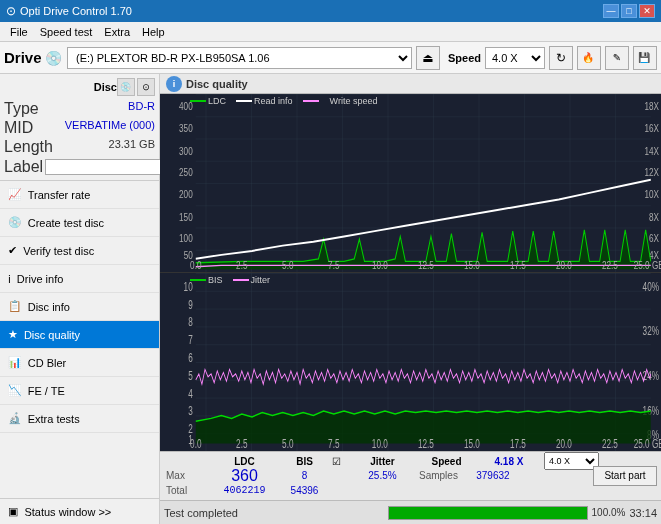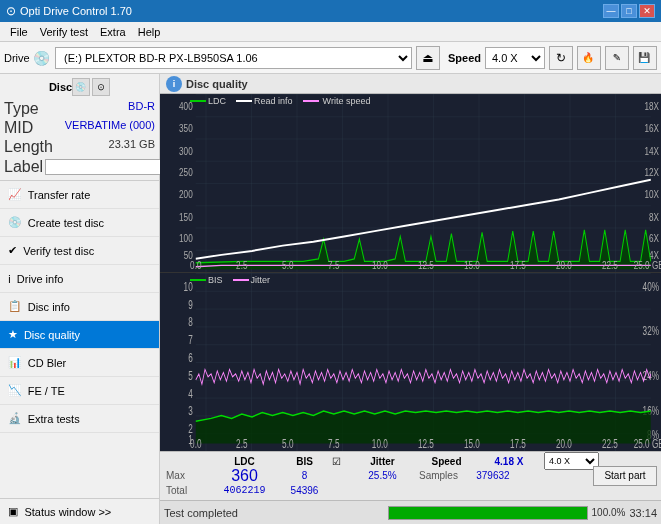--- a/index.html
+++ b/index.html
@@ -11,35 +11,35 @@
     .titlebar-controls { display: flex; gap: 2px; }
     .titlebar-btn { width: 16px; height: 14px; background: #4a90d9; border: 1px solid #6aaae8; color: white; font-size: 9px; display: flex; align-items: center; justify-content: center; cursor: pointer; }
     .titlebar-btn.close { background: #d9534f; }
     
     
     .menubar { background: #f0f0f0; height: 20px; display: flex; align-items: center; padding: 0 4px; border-bottom: 1px solid #ccc; }
     .menubar-item { padding: 1px 6px; font-size: 11px; cursor: pointer; }
     
     
     .drivebar { background: #f5f5f5; height: 32px; display: flex; align-items: center; padding: 0 4px; gap: 4px; border-bottom: 1px solid #ccc; }
-    .drive-label { font-size: 11px; font-weight: normal; }
+    .drive-label { font-size: 15px; font-weight: bold; }
     .drive-select { flex: 1; height: 22px; font-size: 11px; border: 1px solid #aaa; background: white; padding: 0 4px; }
     .drive-icon-btn { width: 24px; height: 24px; background: #f0f0f0; border: 1px solid #aaa; display: flex; align-items: center; justify-content: center; cursor: pointer; font-size: 12px; }
     .speed-label { font-size: 11px; font-weight: bold; margin-left: 4px; }
     .speed-select { height: 22px; width: 60px; font-size: 11px; border: 1px solid #aaa; background: white; padding: 0 2px; }
     
     
     .main { display: flex; height: calc(524px - 74px); }
     
     
     .sidebar { width: 160px; background: #f0f0f0; border-right: 1px solid #ccc; display: flex; flex-direction: column; }
     
     
     .disc-panel { padding: 4px; border-bottom: 1px solid #ccc; }
-    .disc-header { display: flex; align-items: center; justify-content: center; margin-bottom: 4px; }
+    .disc-header { display: flex; align-items: center; justify-content: flex-end; margin-bottom: 4px; }
     .disc-title { font-size: 11px; font-weight: bold; }
     .disc-icon-row { display: flex; gap: 2px; }
     .disc-icon { width: 18px; height: 18px; background: #e0e0e0; border: 1px solid #bbb; display: flex; align-items: center; justify-content: center; font-size: 9px; cursor: pointer; }
     .disc-info-row { display: flex; justify-content: space-between; margin-bottom: 1px; }
     .disc-info-label { color: #333; font-size: 16px; }
     .disc-info-value { color: #0000cc; font-size: 11px; }
     .disc-info-value.dark { color: #333; }
     .label-row { display: flex; align-items: center; gap: 2px; margin-top: 2px; }
     .label-input { flex: 1; height: 16px; border: 1px solid #aaa; font-size: 10px; padding: 0 2px; }
     .label-btn { width: 18px; height: 18px; background: #f0f0f0; border: 1px solid #aaa; display: flex; align-items: center; justify-content: center; cursor: pointer; font-size: 10px; }
@@ -86,21 +86,21 @@
   </div>
   <div class="titlebar-controls">
     <div class="titlebar-btn">—</div>
     <div class="titlebar-btn">□</div>
     <div class="titlebar-btn close">✕</div>
   </div>
 </div>
 
 <div class="menubar">
   <span class="menubar-item">File</span>
-  <span class="menubar-item">Verify test</span>
+  <span class="menubar-item">Speed test</span>
   <span class="menubar-item">Extra</span>
   <span class="menubar-item">Help</span>
 </div>
 
 <div class="drivebar">
   <span class="drive-label">Drive</span>
   <span style="font-size:14px;">💿</span>
   <select class="drive-select">
     <option>(E:) PLEXTOR BD-R  PX-LB950SA 1.06</option>
   </select>
@@ -204,21 +204,21 @@
 
         <div style="position:absolute; top:2px; left:30px; display:flex; gap:10px; z-index:10;">
           <div style="display:flex;align-items:center;gap:2px;">
             <div style="width:16px;height:2px;background:#00cc00;"></div>
             <span style="color:#ccc;font-size:9px;">LDC</span>
           </div>
           <div style="display:flex;align-items:center;gap:2px;">
             <div style="width:16px;height:2px;background:#ffffff;"></div>
             <span style="color:#ccc;font-size:9px;">Read info</span>
           </div>
-          <div style="display:flex;align-items:center;gap:4px;">
+          <div style="display:flex;align-items:center;gap:11px;">
             <div style="width:16px;height:2px;background:#ff88ff;"></div>
             <span style="color:#ccc;font-size:9px;">Write speed</span>
           </div>
         </div>
 
         <svg width="100%" height="100%" viewBox="0 0 490 135" preserveAspectRatio="none" style="position:absolute;top:0;left:0;">
 
           <defs>
             <pattern id="grid" width="44.5" height="16.875" patternUnits="userSpaceOnUse">
               <path d="M 44.5 0 L 0 0 0 16.875" fill="none" stroke="#2a3a4a" stroke-width="0.5"></path>

